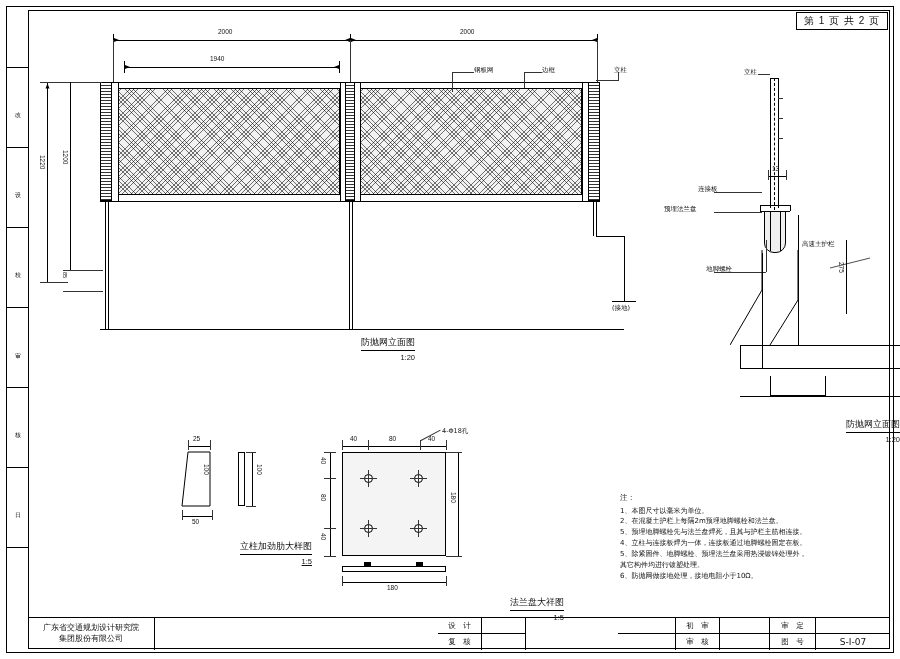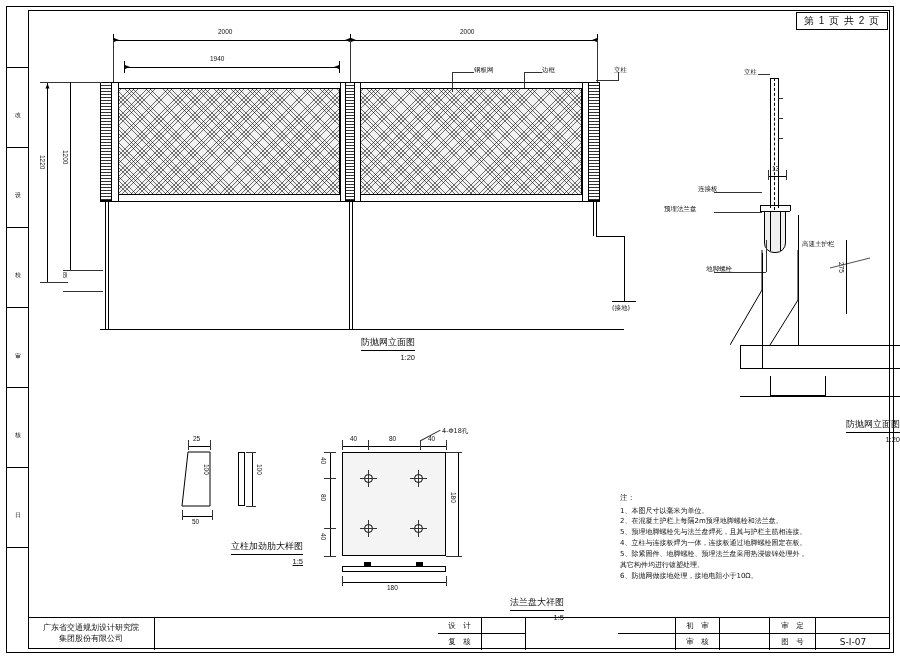--- a/index.html
+++ b/index.html
@@ -262,21 +262,21 @@
     <div class="vdim" style="left:256px;top:464px;">100</div>
     <div class="ln v" style="left:252px;top:452px;height:54px;"></div>
     <div class="ln h thin" style="left:246px;top:452px;width:10px;"></div>
     <div class="ln h thin" style="left:246px;top:506px;width:10px;"></div>
 
     <div class="ln h" style="left:182px;top:516px;width:30px;"></div>
     <div class="ln v thin" style="left:182px;top:510px;height:10px;"></div>
     <div class="ln v thin" style="left:212px;top:510px;height:10px;"></div>
     <div class="dimtxt" style="left:192px;top:518px;">50</div>
 
-    <div class="title-under" style="left:153px;top:540px;width:150px;text-decoration:underline;">
+    <div class="title-under" style="left:162px;top:540px;width:150px;text-decoration:underline;">
       <span class="t1">立柱加劲肋大样图</span>
       <span class="t2">1:5</span>
     </div>
   </div>
 
   <div>
 
     <div class="ln h" style="left:342px;top:446px;width:26px;"></div>
     <div class="ln h" style="left:368px;top:446px;width:52px;"></div>
     <div class="ln h" style="left:420px;top:446px;width:26px;"></div>

